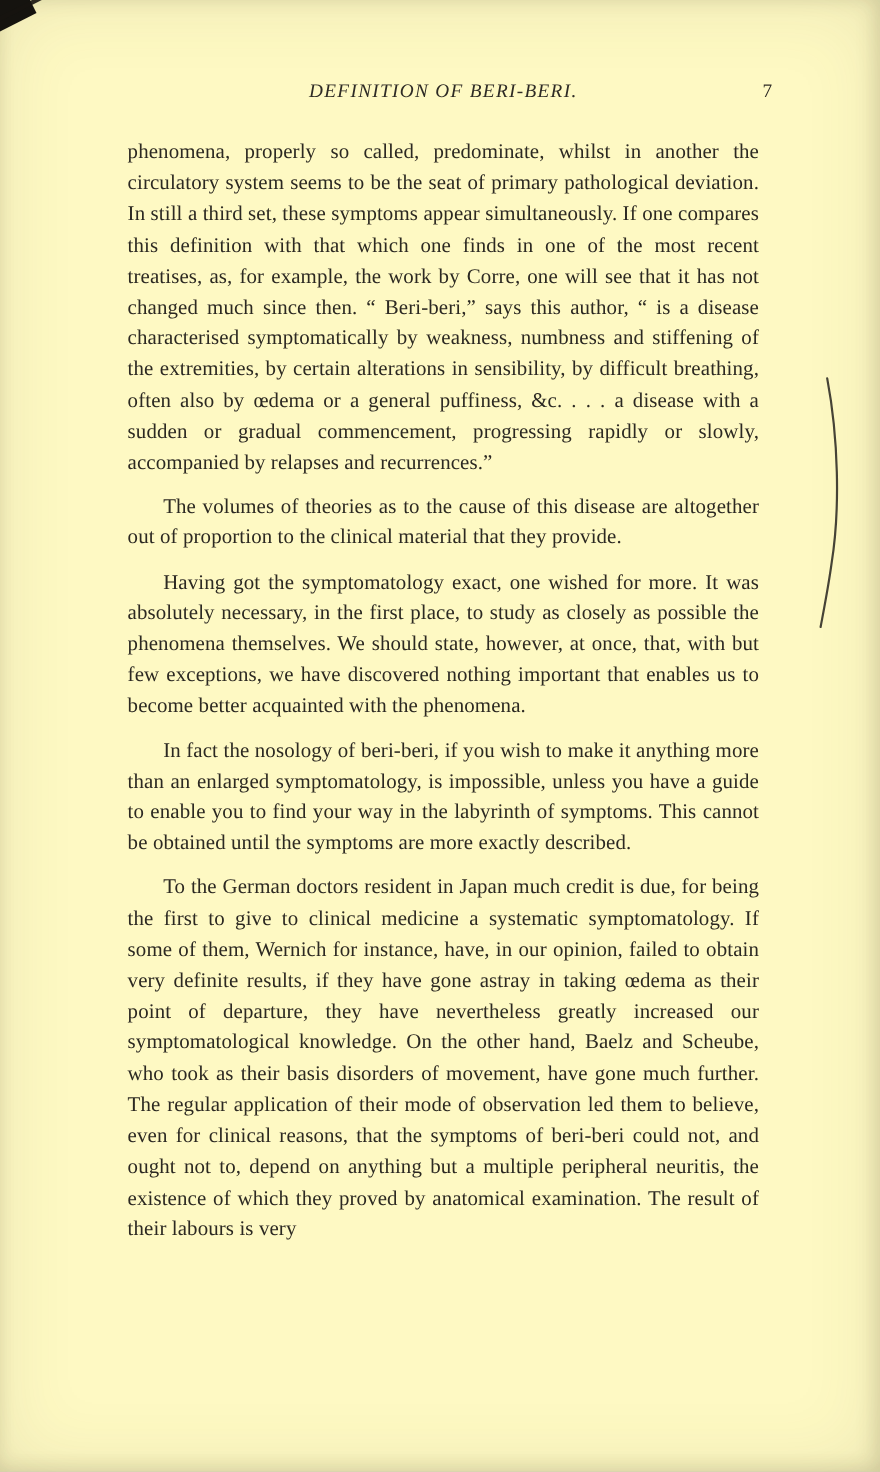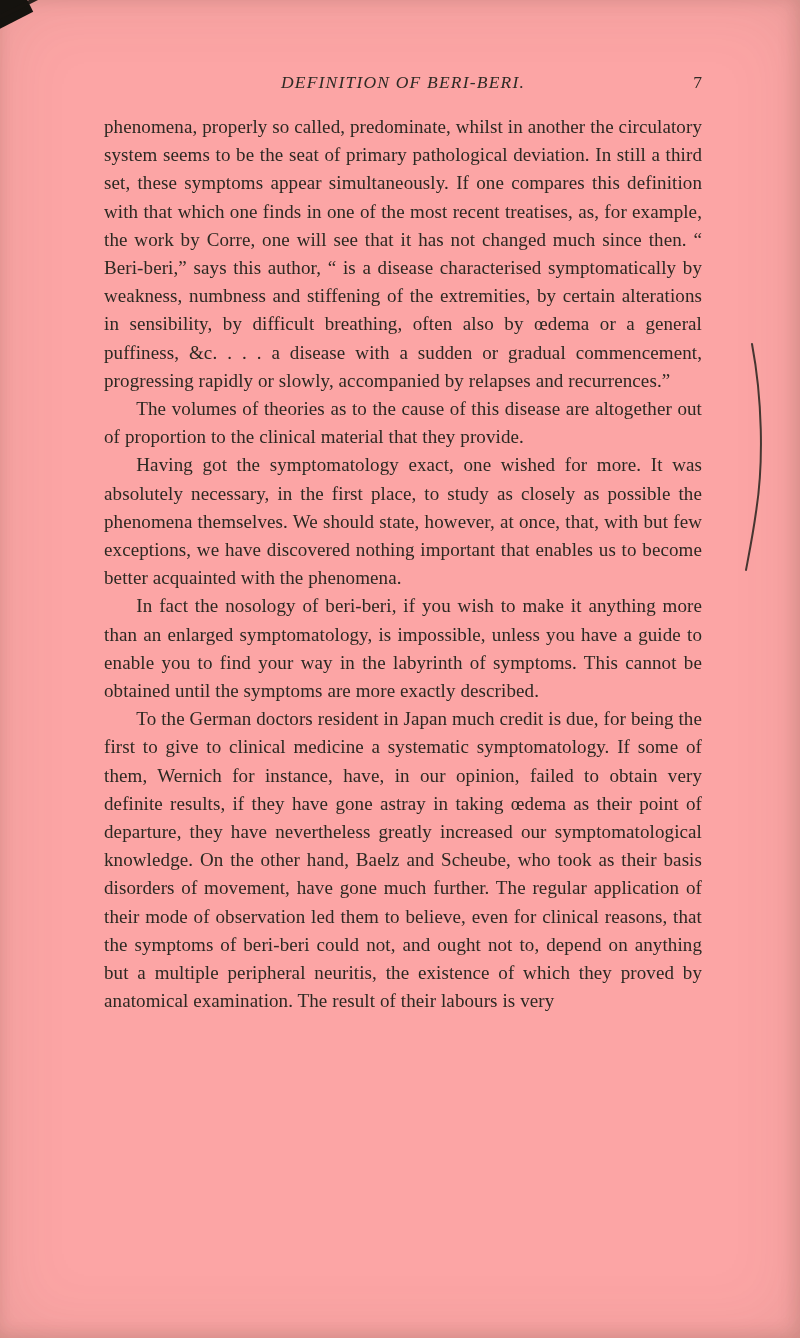--- a/index.html
+++ b/index.html
@@ -8,21 +8,21 @@
     height: 1338px;
     position: relative;
     overflow: hidden;
     background: #d8d2c2;
     font-family: "Liberation Serif", "DejaVu Serif", serif;
   }
   .page {
     position: absolute;
     inset: 0;
     background: linear-gradient(135deg, #f4f0e4 0%, #f2edе0 40%, #efe9da 100%);
-    background-color: #fca5a5;
+    background-color: #fef9c3;
     box-shadow: inset 0 0 70px rgba(90,80,55,0.12), inset -6px 0 18px rgba(60,50,30,0.10), inset 0 -6px 16px rgba(60,50,30,0.08);
   }
   
   .corner-mark {
     position: absolute;
     top: 6px;
     left: -14px;
     width: 70px;
     height: 26px;
     border-top: 4px solid #161410;
@@ -76,21 +76,21 @@
     top: 113px;
     left: 104px;
     width: 598px;
     font-size: 19px;
     line-height: 28.2px;
     text-align: justify;
     color: #2c2922;
     letter-spacing: 0.1px;
   }
   .body-text p {
-    margin: 0;
+    margin: 12px;
     text-indent: 1.7em;
   }
   .body-text p.no-indent {
     text-indent: 0;
   }
 </style>
 </head>
 <body>
 
 <div class="page">

